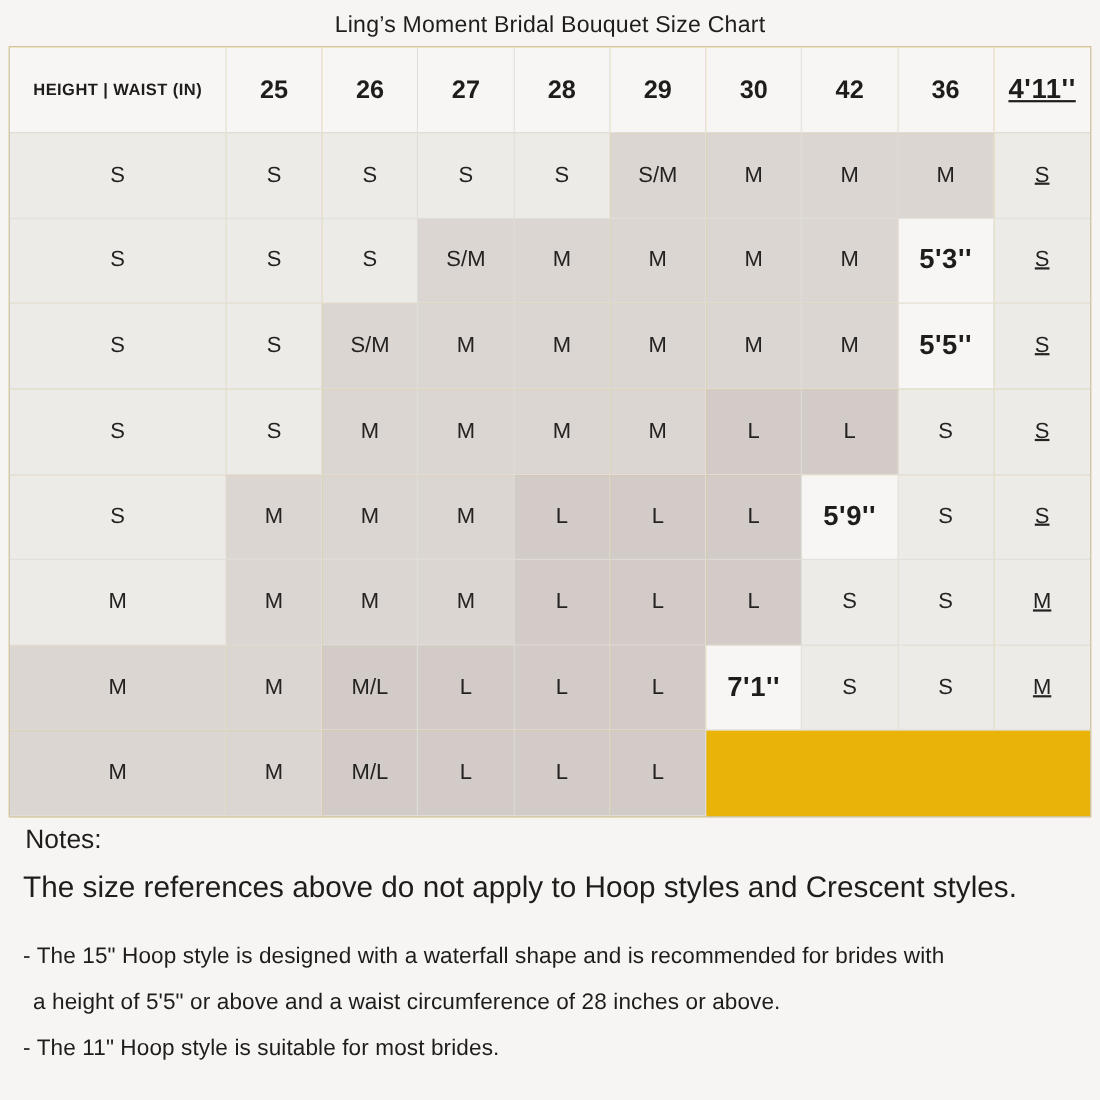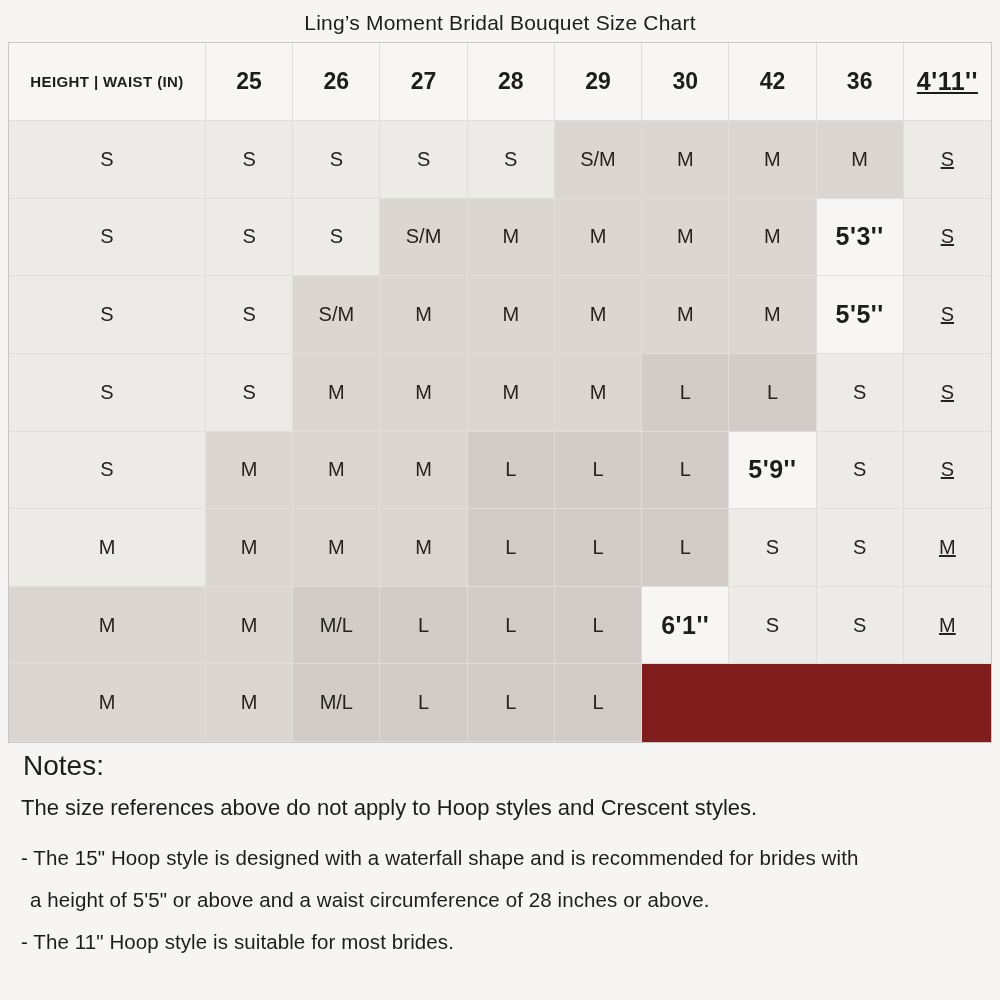--- a/index.html
+++ b/index.html
@@ -17,38 +17,38 @@
     text-align:center;font-size:21px;font-weight:500;letter-spacing:.2px;
   }
 
   .size-table{
     position:absolute;left:8px;top:42px;width:984px;height:701px;
     display:grid;
     grid-template-columns:197px repeat(9,1fr);
     grid-template-rows:78px repeat(8,1fr);
     border:1px solid #C9C7C4;
     box-sizing:border-box;
-    background:#7f1d1d;
+    background:#eab308;
   }
   .cell{
     display:flex;align-items:center;justify-content:center;
     border-right:1px solid #E0DEDB;
     border-bottom:1px solid #E0DEDB;
     box-sizing:border-box;
     overflow:hidden;
   }
   .cell:nth-child(10n){border-right:none;text-decoration:underline;}
   .corner{font-weight:700;font-size:15px;letter-spacing:.4px;background:#F7F6F4;}
   .colhead{font-weight:700;font-size:23px;background:#F7F6F4;}
   .rowlab{font-weight:700;font-size:25px;letter-spacing:.5px;background:#F7F6F4;}
   .val{font-size:20px;color:#242322;}
 
   .notes{position:absolute;left:21px;top:750px;width:958px;}
-  .notes-heading{font-size:28px;margin:0 0 13px 2px;}
-  .notes-intro{font-size:22px;margin:0 0 25px 0;}
+  .notes-heading{font-size:24px;margin:0 0 13px 2px;}
+  .notes-intro{font-size:27px;margin:0 0 35px 0;}
   .note-item{font-size:20.5px;margin:0 0 18px 0;letter-spacing:.1px;}
   .note-cont{padding-left:9px;}
 </style>
 </head>
 <body>
 
 <div class="page">
 
   <div class="title">Ling’s Moment Bridal Bouquet Size Chart</div>
 
@@ -122,21 +122,21 @@
       <div class="cell val" style="background: rgb(210, 203, 199);">L</div>
       <div class="cell val" style="background: rgb(236, 235, 232);">S</div>
       <div class="cell val" style="background: rgb(236, 235, 232);">S</div>
       <div class="cell val" style="background: rgb(236, 235, 232);">M</div>
       <div class="cell val" style="background: rgb(220, 214, 210);">M</div>
       <div class="cell val" style="background: rgb(220, 214, 210);">M</div>
       <div class="cell val" style="background: rgb(210, 203, 199);">M/L</div>
       <div class="cell val" style="background: rgb(210, 203, 199);">L</div>
       <div class="cell val" style="background: rgb(210, 203, 199);">L</div>
       <div class="cell val" style="background: rgb(210, 203, 199);">L</div>
-      <div class="cell rowlab">6'1''</div>
+      <div class="cell rowlab">7'1''</div>
       <div class="cell val" style="background: rgb(236, 235, 232);">S</div>
       <div class="cell val" style="background: rgb(236, 235, 232);">S</div>
       <div class="cell val" style="background: rgb(236, 235, 232);">M</div>
       <div class="cell val" style="background: rgb(220, 214, 210);">M</div>
       <div class="cell val" style="background: rgb(220, 214, 210);">M</div>
       <div class="cell val" style="background: rgb(210, 203, 199);">M/L</div>
       <div class="cell val" style="background: rgb(210, 203, 199);">L</div>
       <div class="cell val" style="background: rgb(210, 203, 199);">L</div>
       <div class="cell val" style="background: rgb(210, 203, 199);">L</div>
     </div>

